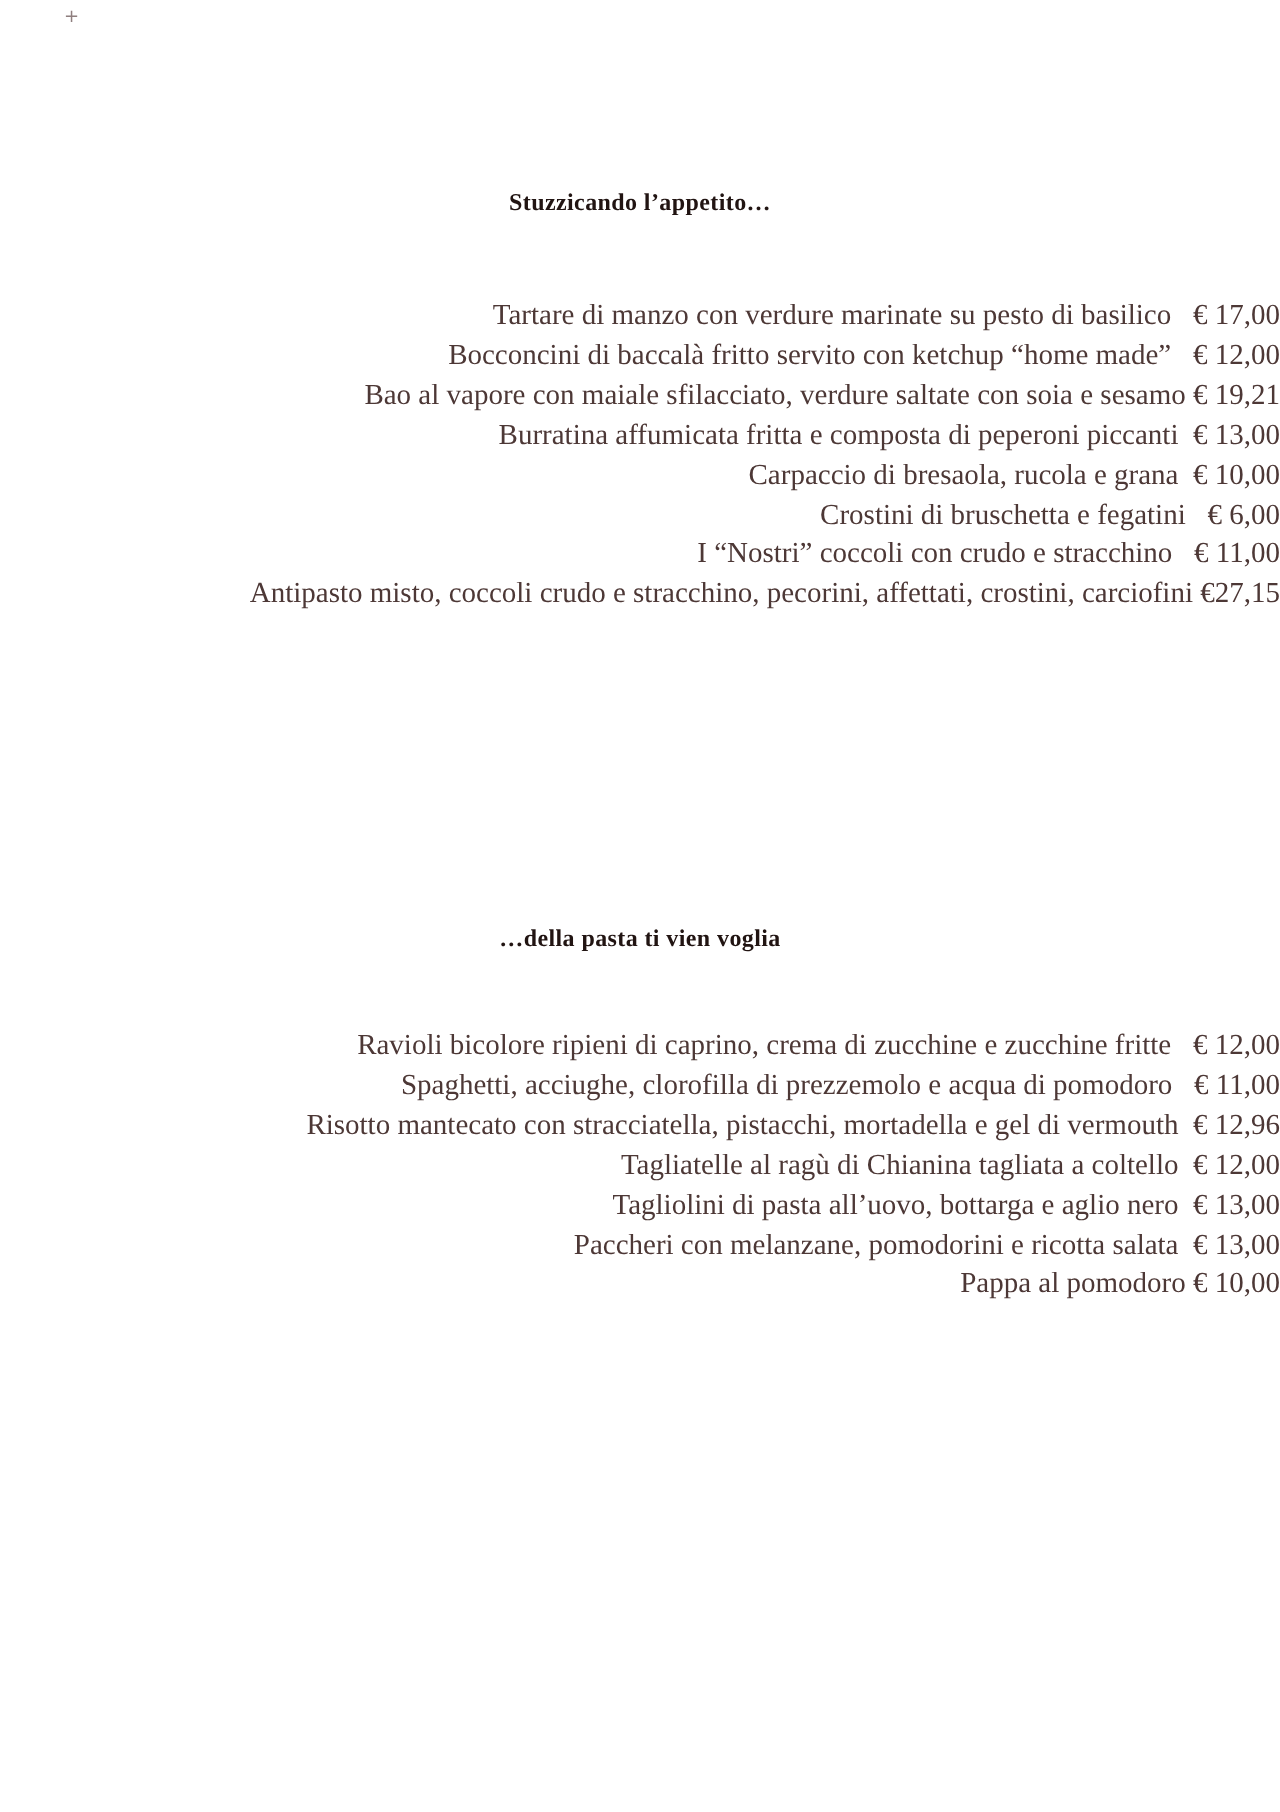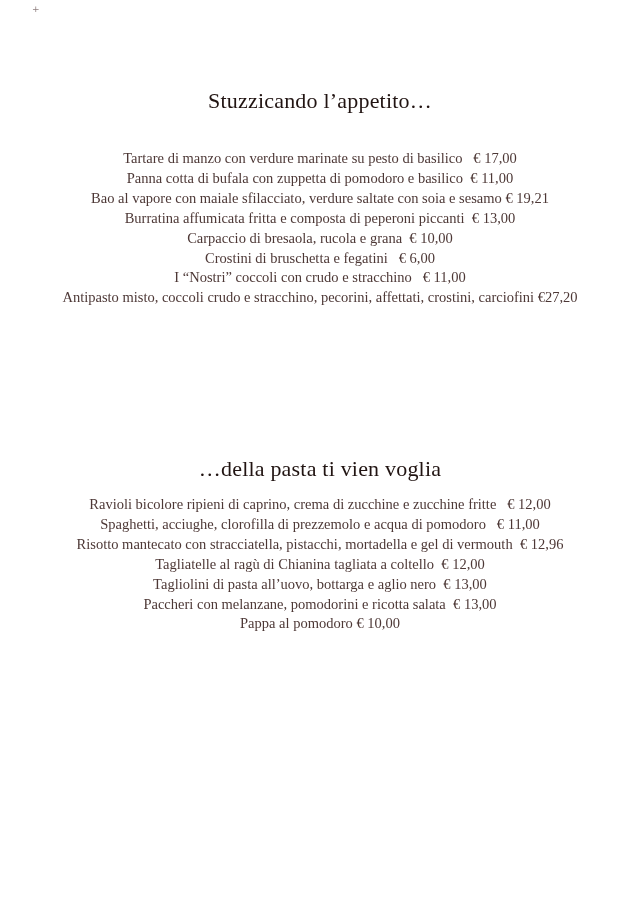--- a/index.html
+++ b/index.html
@@ -24,61 +24,61 @@
     font-family: "DejaVu Sans", sans-serif;
   }
   .section {
     position: absolute;
     left: 0;
     width: 640px;
     text-align: center;
   }
   .section-title {
     margin: 0;
-    font-size: 22px;
-    font-weight: normal;
+    font-size: 12px;
+    font-weight: bold;
     line-height: 22px;
     color: var(--heading-color, #211412);
     letter-spacing: 0.2px;
   }
   .menu-items {
     width: 640px;
-    text-align: center;
+    text-align: right;
   }
   .menu-line {
     font-size: 14.5px;
     line-height: 19.9px;
     color: var(--text-color, #4d3836);
     white-space: pre;
   }
   #section-antipasti { top: 90px; }
   #items-antipasti   { position: absolute; top: 149px; left: 0; }
   #section-pasta     { top: 458px; }
-  #items-pasta       { position: absolute; top: 495px; left: 0; }
+  #items-pasta       { position: absolute; top: 514px; left: 0; }
 </style>
 </head>
 <body>
 
 <div class="menu-page" style="--page-bg: #ffffff; --heading-color: #211412; --text-color: #4d3836; --mark-color: #8f7f7f;">
 
   <span class="corner-mark">+</span>
 
   <div class="section" id="section-antipasti">
     <h2 class="section-title">Stuzzicando l’appetito…</h2>
   </div>
 
   <div class="menu-items" id="items-antipasti">
       <div class="menu-line">Tartare di manzo con verdure marinate su pesto di basilico   € 17,00</div>
-      <div class="menu-line">Panna cotta di bufala con zuppetta di pomodoro e basilico  € 11,00</div>
+      <div class="menu-line">Bocconcini di baccalà fritto servito con ketchup “home made”   € 12,00</div>
       <div class="menu-line">Bao al vapore con maiale sfilacciato, verdure saltate con soia e sesamo € 19,21</div>
       <div class="menu-line">Burratina affumicata fritta e composta di peperoni piccanti  € 13,00</div>
       <div class="menu-line">Carpaccio di bresaola, rucola e grana  € 10,00</div>
       <div class="menu-line">Crostini di bruschetta e fegatini   € 6,00</div>
       <div class="menu-line">I “Nostri” coccoli con crudo e stracchino   € 11,00</div>
-      <div class="menu-line">Antipasto misto, coccoli crudo e stracchino, pecorini, affettati, crostini, carciofini €27,20</div>
+      <div class="menu-line">Antipasto misto, coccoli crudo e stracchino, pecorini, affettati, crostini, carciofini €27,15</div>
     </div>
 
   <div class="section" id="section-pasta">
     <h2 class="section-title">…della pasta ti vien voglia</h2>
   </div>
 
   <div class="menu-items" id="items-pasta">
       <div class="menu-line">Ravioli bicolore ripieni di caprino, crema di zucchine e zucchine fritte   € 12,00</div>
       <div class="menu-line">Spaghetti, acciughe, clorofilla di prezzemolo e acqua di pomodoro   € 11,00</div>
       <div class="menu-line">Risotto mantecato con stracciatella, pistacchi, mortadella e gel di vermouth  € 12,96</div>

